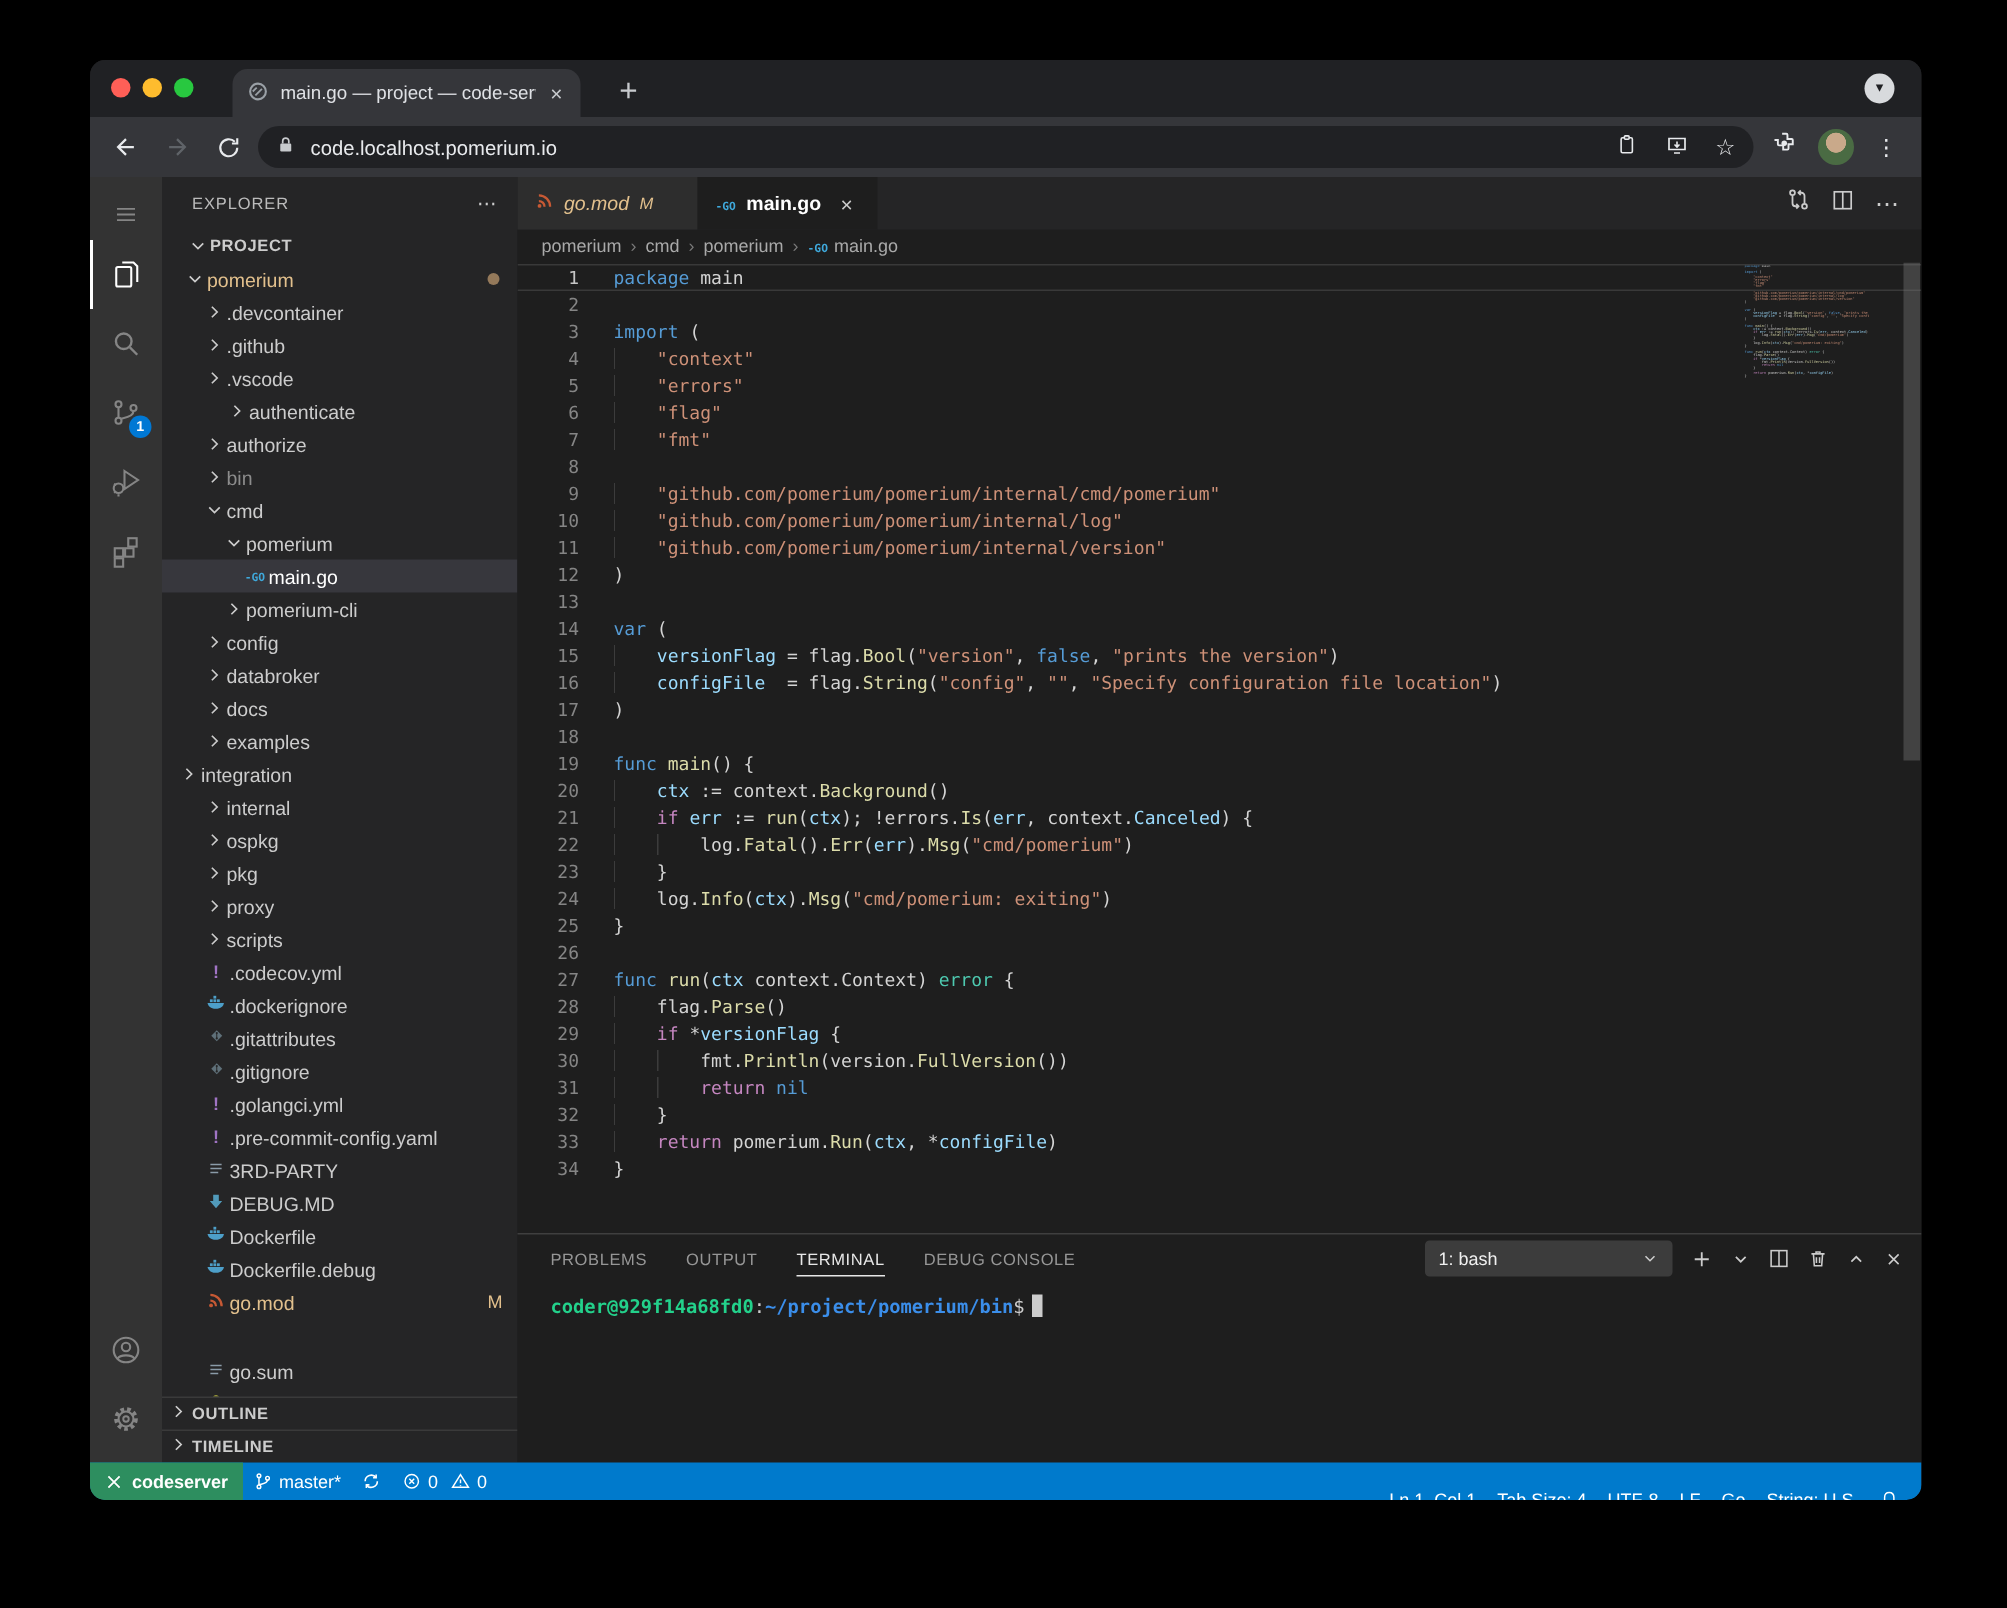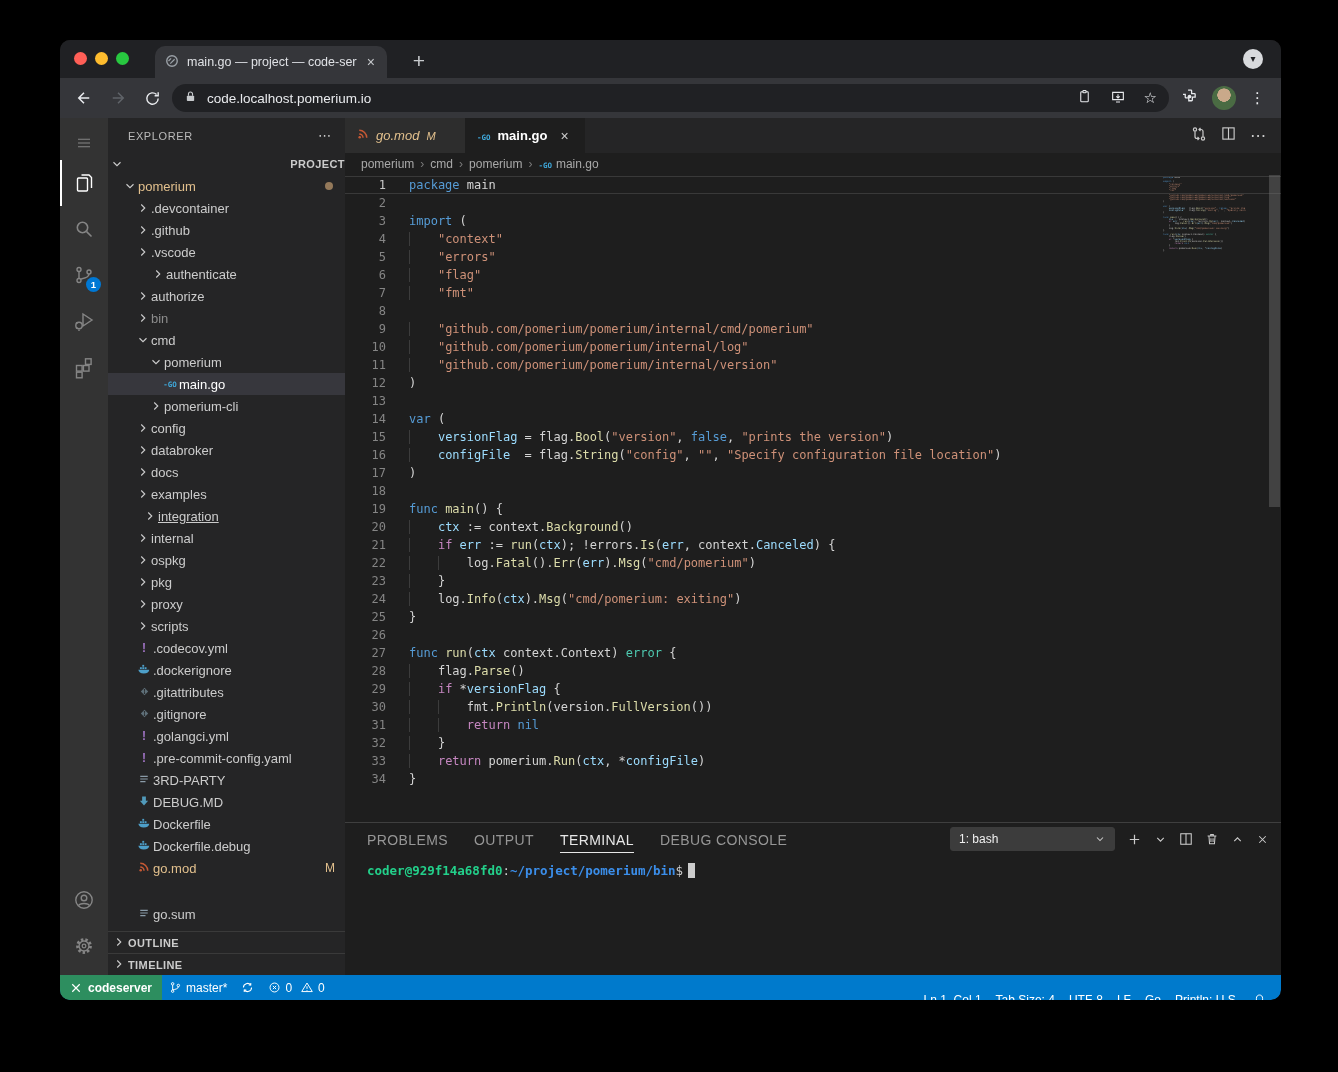--- a/index.html
+++ b/index.html
@@ -88,21 +88,21 @@
   .cl.cur { border-top:1px solid rgba(255,255,255,.12); border-bottom:1px solid rgba(255,255,255,.12); }
   .cl.cur .gut { color:#c6c6c6; }
   .ig { box-shadow:inset 1px 0 0 #3c3c3c; }
   .minimap { position:absolute; top:2px; right:35px; width:83px; overflow:hidden; opacity:.9; pointer-events:auto; }
   .mm-line { font-size:2.4px; line-height:2.2px; white-space:pre; color:#d4d4d4; }
   .scrollbar { position:absolute; top:0; right:0; width:13px; bottom:0; }
   .sb-slider { position:absolute; top:0; left:1px; width:11px; height:332px; background:rgba(121,121,121,.4); }
 
   .panel { height:153px; background:#1e1e1e; border-top:1px solid #3f3f3f; display:flex; flex-direction:column; flex-shrink:0; }
   .panel-header { height:32px; display:flex; align-items:center; padding:0 12px 0 22px; flex-shrink:0; }
-  .ptab { font-size:14px; letter-spacing:.4px; color:#969696; margin-right:26px; padding:6px 0 4px; cursor:pointer; }
+  .ptab { font-size:11px; letter-spacing:.4px; color:#969696; margin-right:26px; padding:6px 0 4px; cursor:pointer; }
   .ptab.active { color:#e7e7e7; border-bottom:1px solid #e7e7e7; }
   .panel-controls { margin-left:auto; display:flex; align-items:center; gap:12px; color:#cccccc; }
   .term-select { width:165px; height:24px; background:#3c3c3c; border:1px solid #3c3c3c; border-radius:3px;
     color:#f0f0f0; font-size:12px; display:flex; align-items:center; padding:0 8px; gap:6px; }
   .term-select .sel-label { flex:1; }
   .pc-icon { display:flex; align-items:center; }
   .terminal { flex:1; padding:8px 0 0 22px; font-family:"DejaVu Sans Mono","Liberation Mono",monospace;
     font-size:12.5px; font-weight:bold; }
   .t-user { color:#23d18b; } .t-colon { color:#cccccc; font-weight:normal; }
   .t-path { color:#3b8eea; } .t-dollar { color:#cccccc; font-weight:normal; }
@@ -256,21 +256,21 @@
             </span>
           </span>
         </div>
 
         <div class="sidebar">
           <div class="sb-header">
             <span>EXPLORER</span>
             <span class="more">⋯</span>
           </div>
           <div class="tree" id="tree">
-              <div class="trow root" style="padding-left: 1px; justify-content: space-between;">
+              <div class="trow root" style="padding-left: 16px;">
                 <span class="chev">
                   <svg width="14" height="14" viewBox="0 0 16 16" fill="none" stroke="#cccccc" stroke-width="1.3">
                     <path d="M4 6l4 4 4-4"></path>
                   </svg>
                 </span>
                 <span class="lbl">PROJECT</span>
               </div>
               <div class="trow modified" style="padding-left: 14px;">
                 <span class="chev">
                   <svg width="14" height="14" viewBox="0 0 16 16" fill="none" stroke="#cccccc" stroke-width="1.3">
@@ -383,21 +383,21 @@
                 <span class="lbl">docs</span>
               </div>
               <div class="trow" style="padding-left: 27px;">
                 <span class="chev">
                   <svg width="14" height="14" viewBox="0 0 16 16" fill="none" stroke="#cccccc" stroke-width="1.3">
                     <path d="M6 4l4 4-4 4"></path>
                   </svg>
                 </span>
                 <span class="lbl">examples</span>
               </div>
-              <div class="trow" style="padding-left: 34px; text-decoration: underline;">
+              <div class="trow" style="padding-left: 10px;">
                 <span class="chev">
                   <svg width="14" height="14" viewBox="0 0 16 16" fill="none" stroke="#cccccc" stroke-width="1.3">
                     <path d="M6 4l4 4-4 4"></path>
                   </svg>
                 </span>
                 <span class="lbl">integration</span>
               </div>
               <div class="trow" style="padding-left: 27px;">
                 <span class="chev">
                   <svg width="14" height="14" viewBox="0 0 16 16" fill="none" stroke="#cccccc" stroke-width="1.3">
@@ -893,21 +893,21 @@
             <path d="M8 6.5v3.2M8 11.3v.9"></path>
           </svg>
         <span>0</span>
       </span>
       <span class="st-right">
         <span class="st-item">Ln 1, Col 1</span>
         <span class="st-item">Tab Size: 4</span>
         <span class="st-item">UTF-8</span>
         <span class="st-item">LF</span>
         <span class="st-item">Go</span>
-        <span class="st-item">Println: U.S.</span>
+        <span class="st-item">String: U.S.</span>
         <span class="st-item">
           <svg width="13" height="13" viewBox="0 0 16 16" fill="none" stroke="#ffffff" stroke-width="1.2">
               <path d="M8 2.5c-2.3 0-3.8 1.6-3.8 4v3L3 11.5h10L11.8 9.5v-3c0-2.4-1.5-4-3.8-4z"></path>
               <path d="M6.8 13.5c.3.8 2.1.8 2.4 0"></path>
             </svg>
         </span>
       </span>
     </div>
 
   </div>

